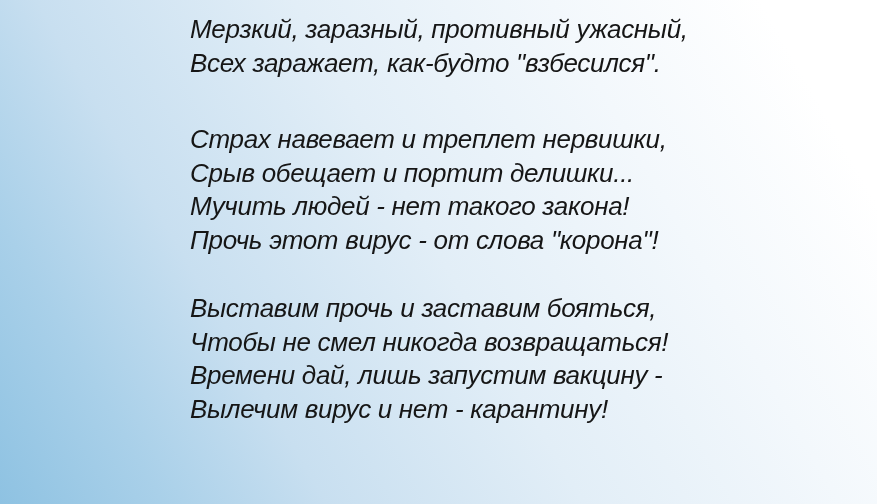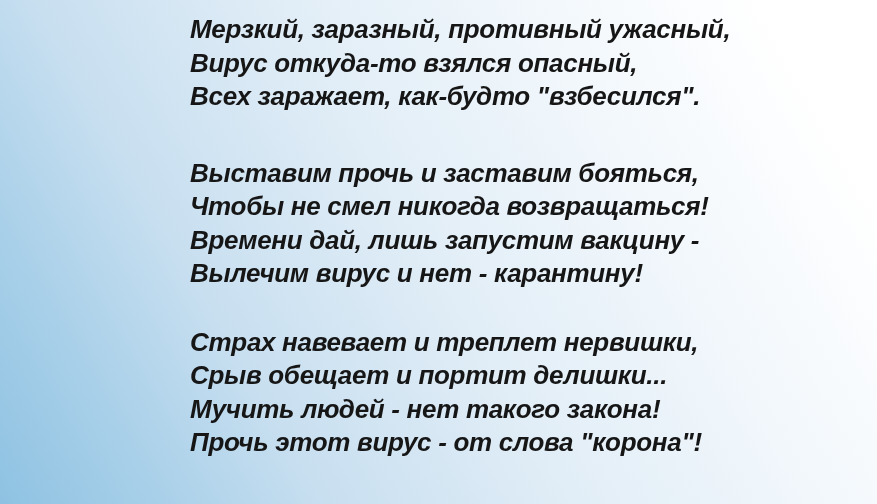--- a/index.html
+++ b/index.html
@@ -19,21 +19,21 @@
       #e2eef7 50%,
       #f3f8fc 72%,
       #ffffff 90%);
     font-family: "Liberation Sans", sans-serif;
   }
   .poem {
     position: absolute;
     left: 190px;
     top: 13px;
     color: #161616;
-    font-weight: 700;
+    font-weight: 400;
     font-style: italic;
     font-size: 26px;
     line-height: 33.5px;
     letter-spacing: -0.3px;
     white-space: nowrap;
   }
   .stanza {
     margin: 0;
     padding: 0;
   }
@@ -45,32 +45,31 @@
   }
 </style>
 </head>
 <body>
 
 <div class="slide">
   <div class="poem">
 
     <div class="stanza">
       <p class="line">Мерзкий, заразный, противный ужасный,</p>
-      <p class="line">Вирус откуда-то взялся опасный,</p>
       <p class="line">Всех заражает, как-будто "взбесился".</p>
+    </div>
+
+    <div class="stanza">
+      <p class="line">Страх навевает и треплет нервишки,</p>
+      <p class="line">Срыв обещает и портит делишки...</p>
+      <p class="line">Мучить людей - нет такого закона!</p>
+      <p class="line">Прочь этот вирус - от слова "корона"!</p>
     </div>
 
     <div class="stanza">
       <p class="line">Выставим прочь и заставим бояться,</p>
       <p class="line">Чтобы не смел никогда возвращаться!</p>
       <p class="line">Времени дай, лишь запустим вакцину -</p>
       <p class="line">Вылечим вирус и нет - карантину!</p>
     </div>
 
-    <div class="stanza">
-      <p class="line">Страх навевает и треплет нервишки,</p>
-      <p class="line">Срыв обещает и портит делишки...</p>
-      <p class="line">Мучить людей - нет такого закона!</p>
-      <p class="line">Прочь этот вирус - от слова "корона"!</p>
-    </div>
-
   </div>
 </div>
 
 </body></html>

